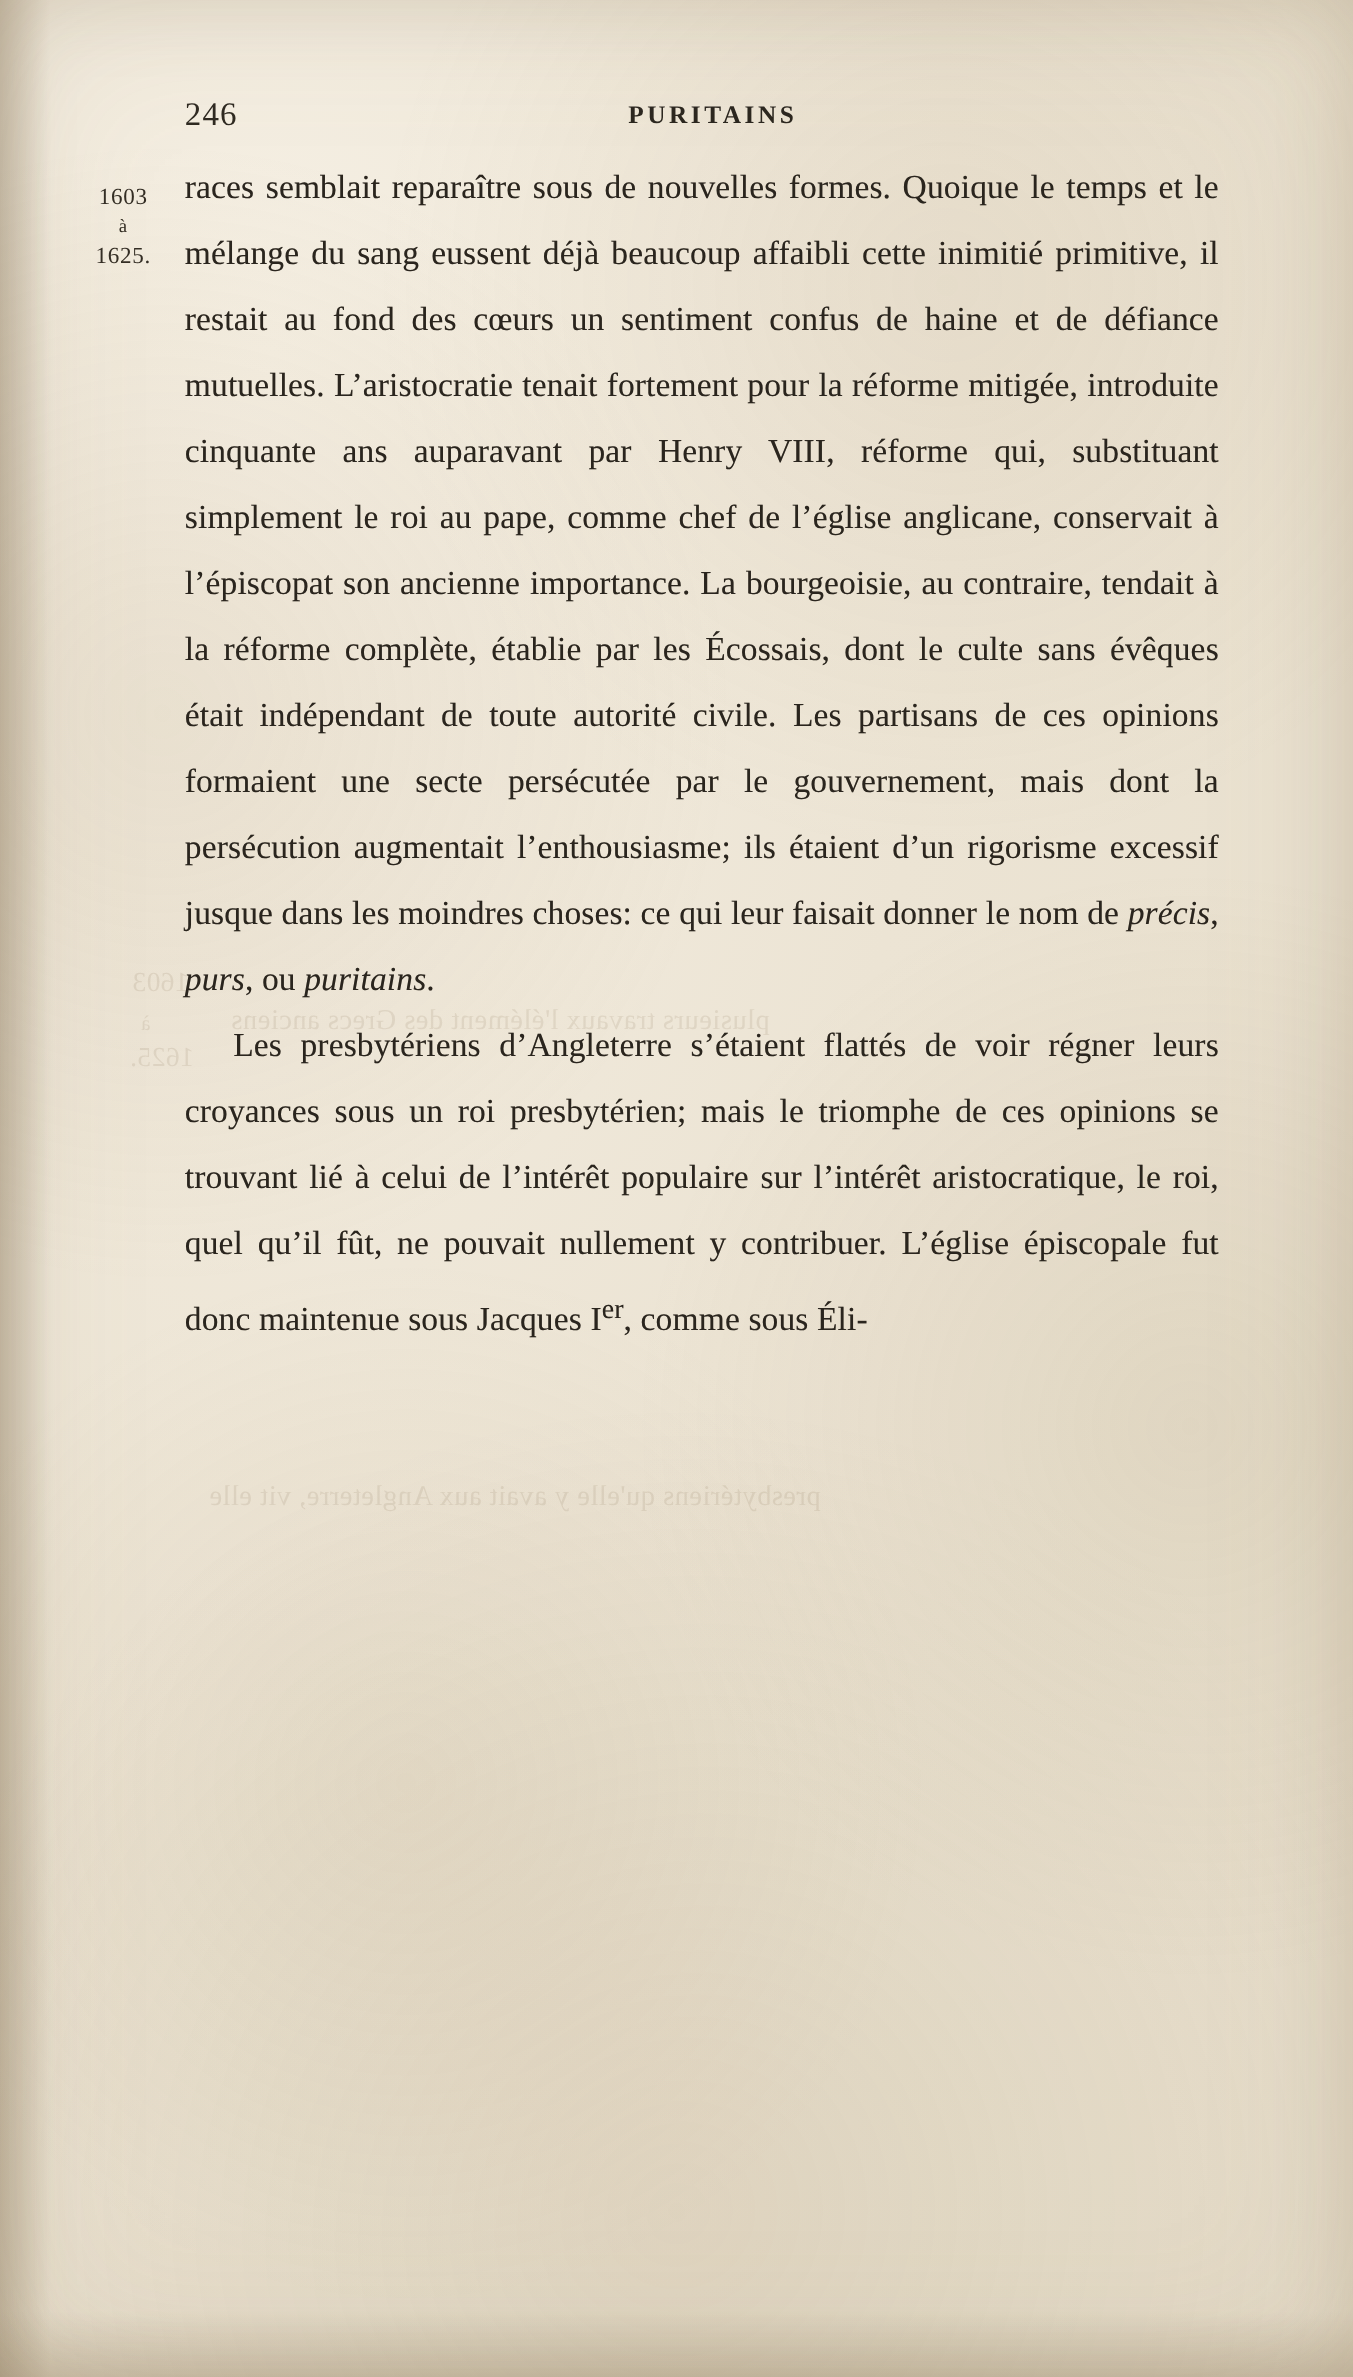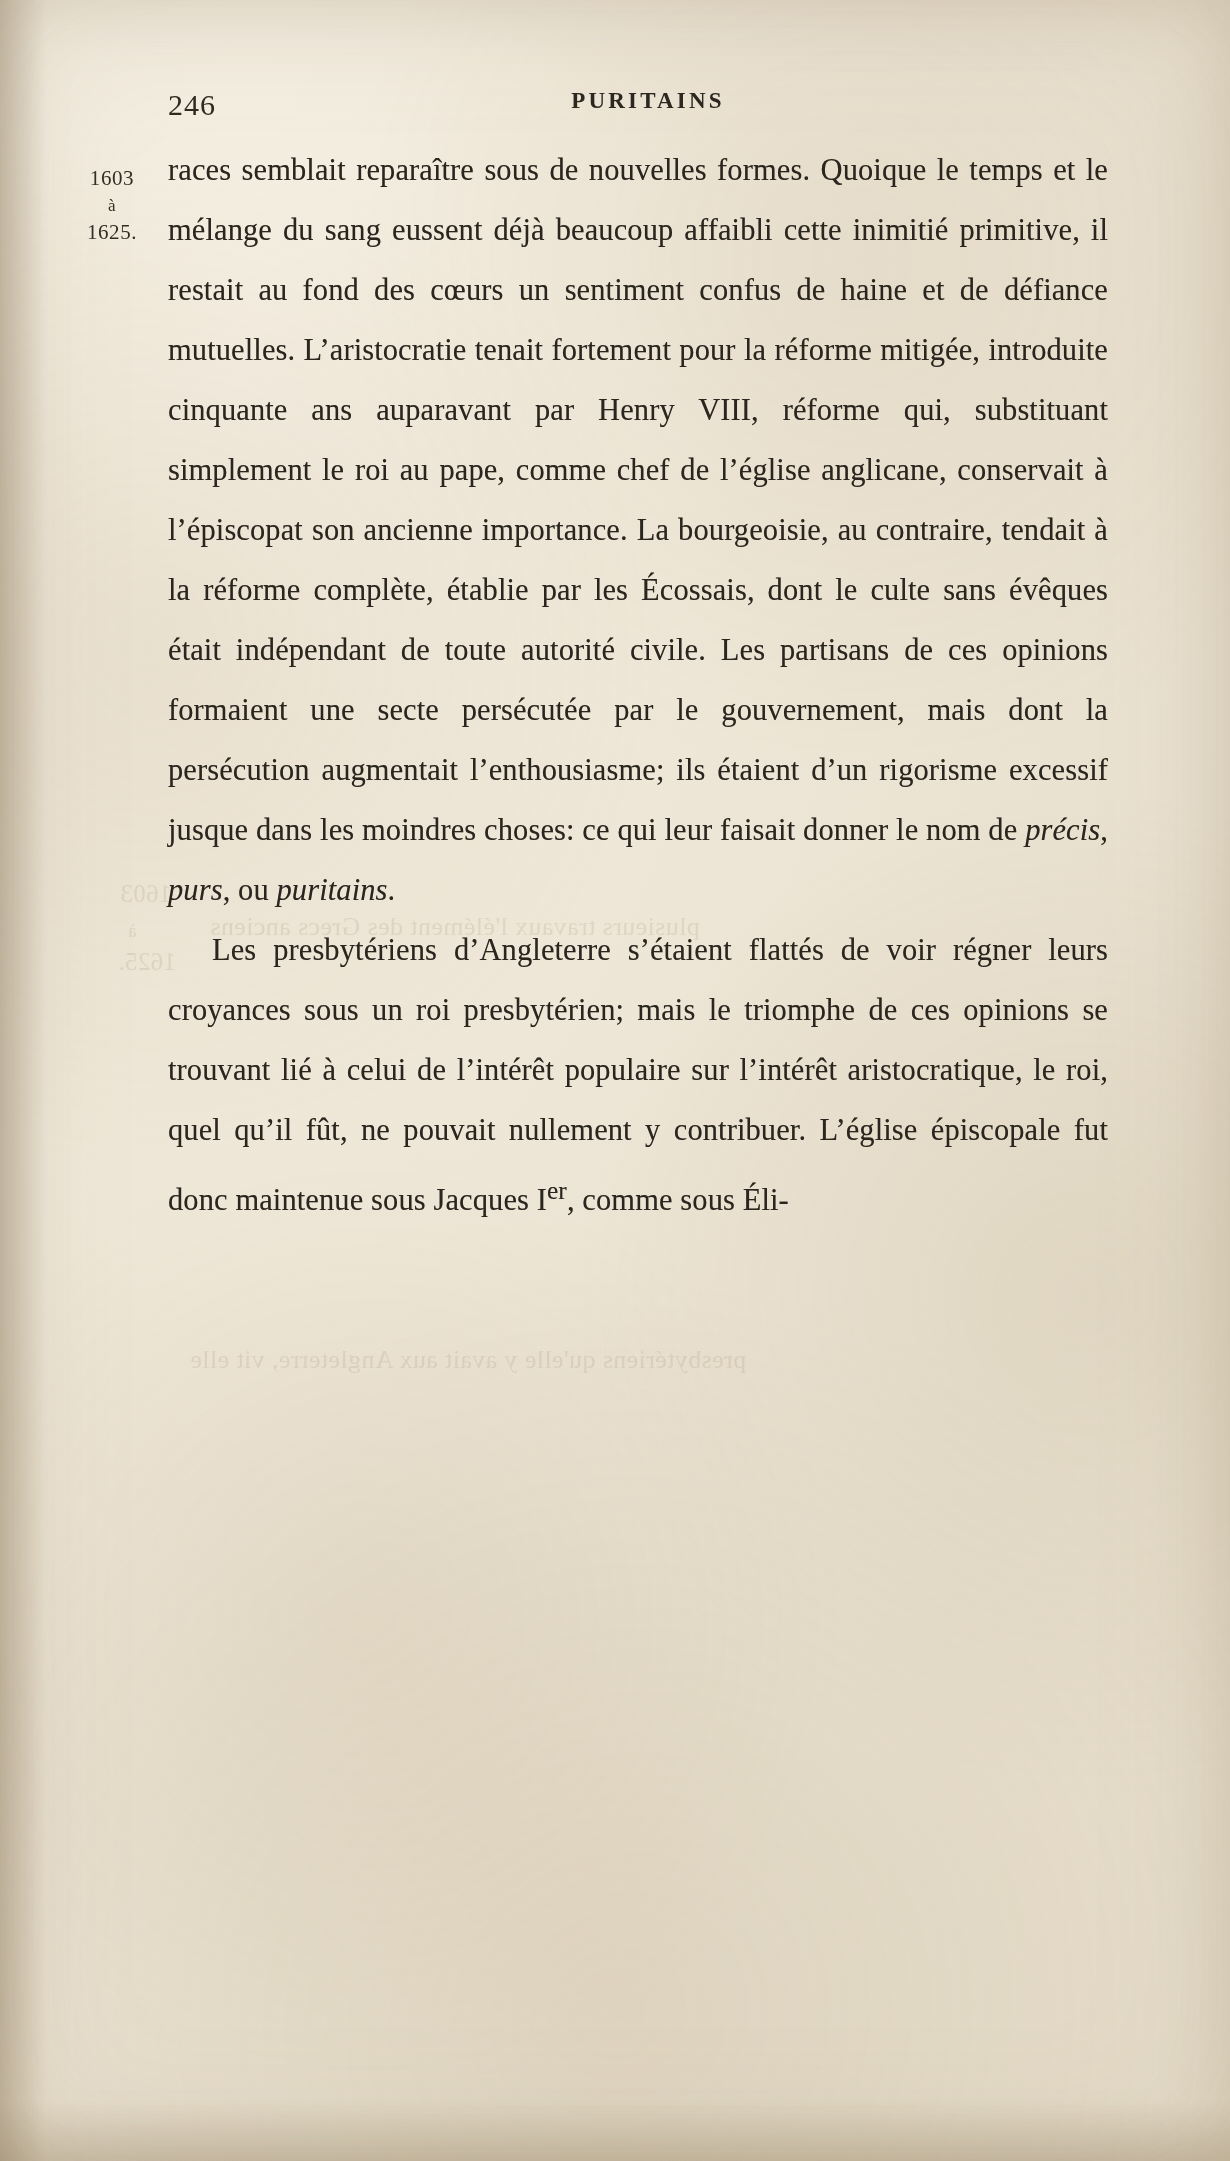--- a/index.html
+++ b/index.html
@@ -58,21 +58,21 @@
     top: 140px;
     width: 940px;
   }
 
   .folio-row {
     position: absolute;
     left: 168px;
     top: 88px;
     width: 940px;
     display: flex;
-    align-items: flex-start;
+    align-items: center;
   }
   .folio-num {
     font-size: 30px;
     color: #2f2a22;
     letter-spacing: 1px;
     min-width: 120px;
   }
   .running-head {
     flex: 1;
     text-align: center;

